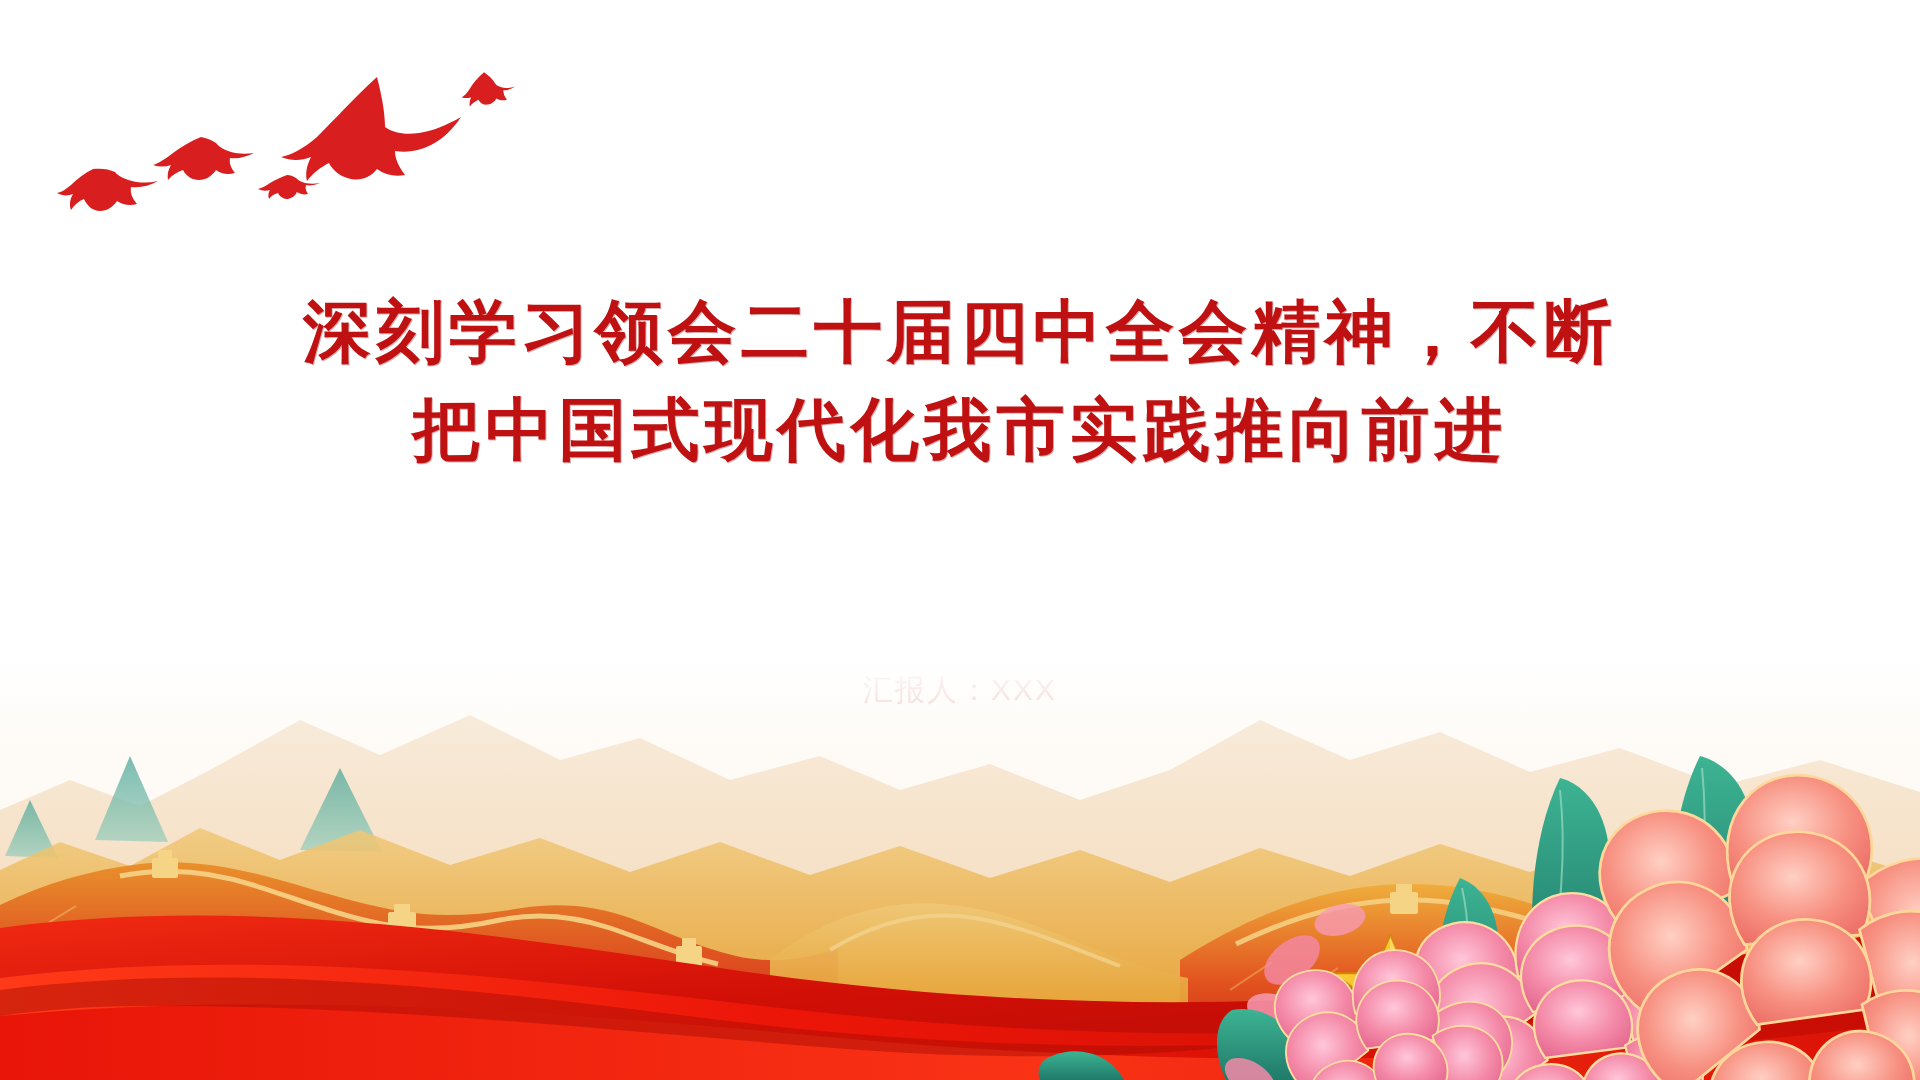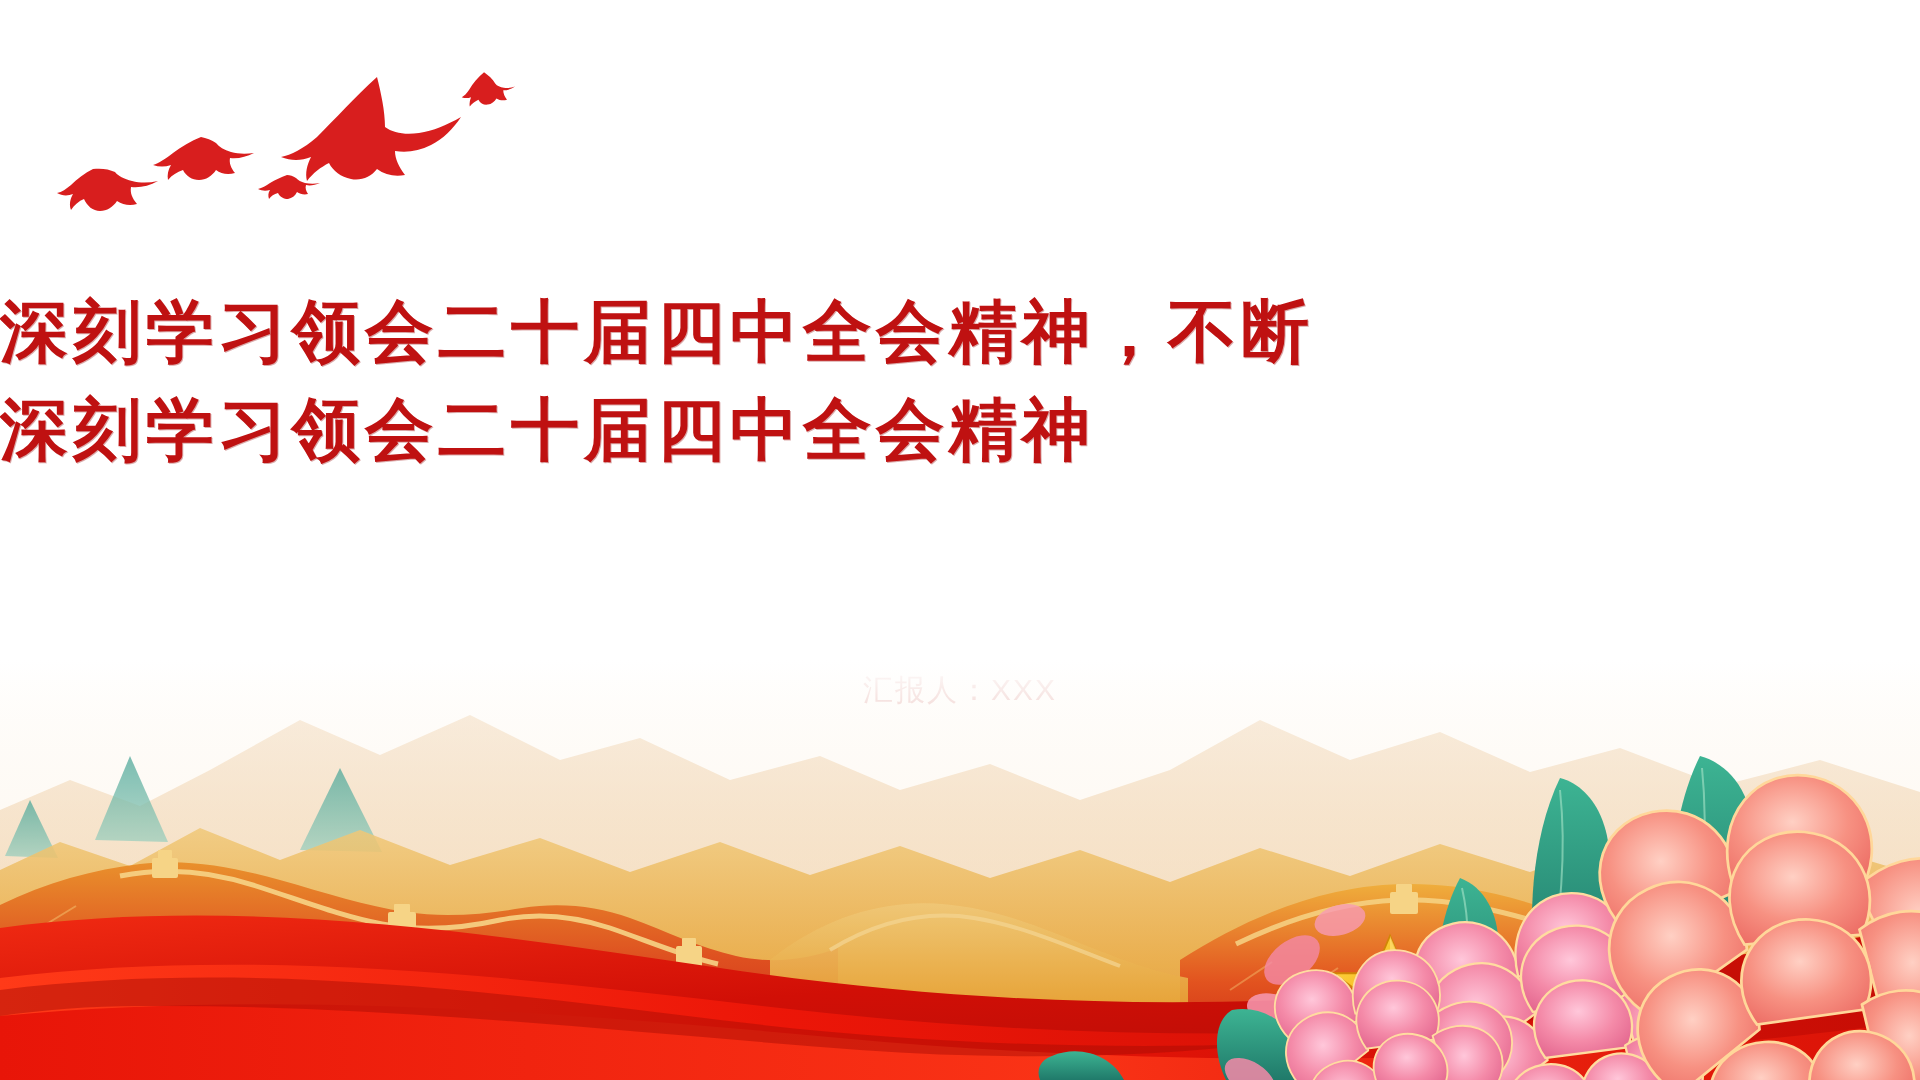--- a/index.html
+++ b/index.html
@@ -24,21 +24,21 @@
     left:55px; top:55px;
     width:510px; height:165px;
     pointer-events:none;
   }
 
   
   #title-block {
     position:absolute;
     left:0; top:282px;
     width:1920px;
-    text-align:left;
+    text-align:center;
   }
   .title-line {
     display:block;
     color:#bf1111;
     font-size:68px;
     line-height:98px;
     font-weight:bold;
     letter-spacing:5px;
     white-space:nowrap;
     text-shadow:1px 1px 0 rgba(150,10,10,.35);
@@ -114,21 +114,21 @@
                  C52 156 58 152 62 146 C68 150 75 151 82 149
                  C77 143 75 138 76 132 C85 133 94 131 103 126
                  C94 128 85 128 77 126 C69 124 63 121 60 117
                  C54 114 46 113 38 114 Z"></path>
       </g>
     </svg>
   </div>
 
   <div id="title-block">
     <span class="title-line">深刻学习领会二十届四中全会精神，不断</span>
-    <span class="title-line">深刻学习领会二十届四中全会精神</span>
+    <span class="title-line">把中国式现代化我市实践推向前进</span>
   </div>
 
   <div id="presenter">
     <span class="p-text">汇报人：XXX</span>
   </div>
 
   <div id="scenery">
     <svg viewBox="0 0 1920 420" width="1920" height="420" preserveAspectRatio="none" aria-hidden="true">
       <defs>
         <linearGradient id="fadeTop" x1="0" y1="0" x2="0" y2="1">

